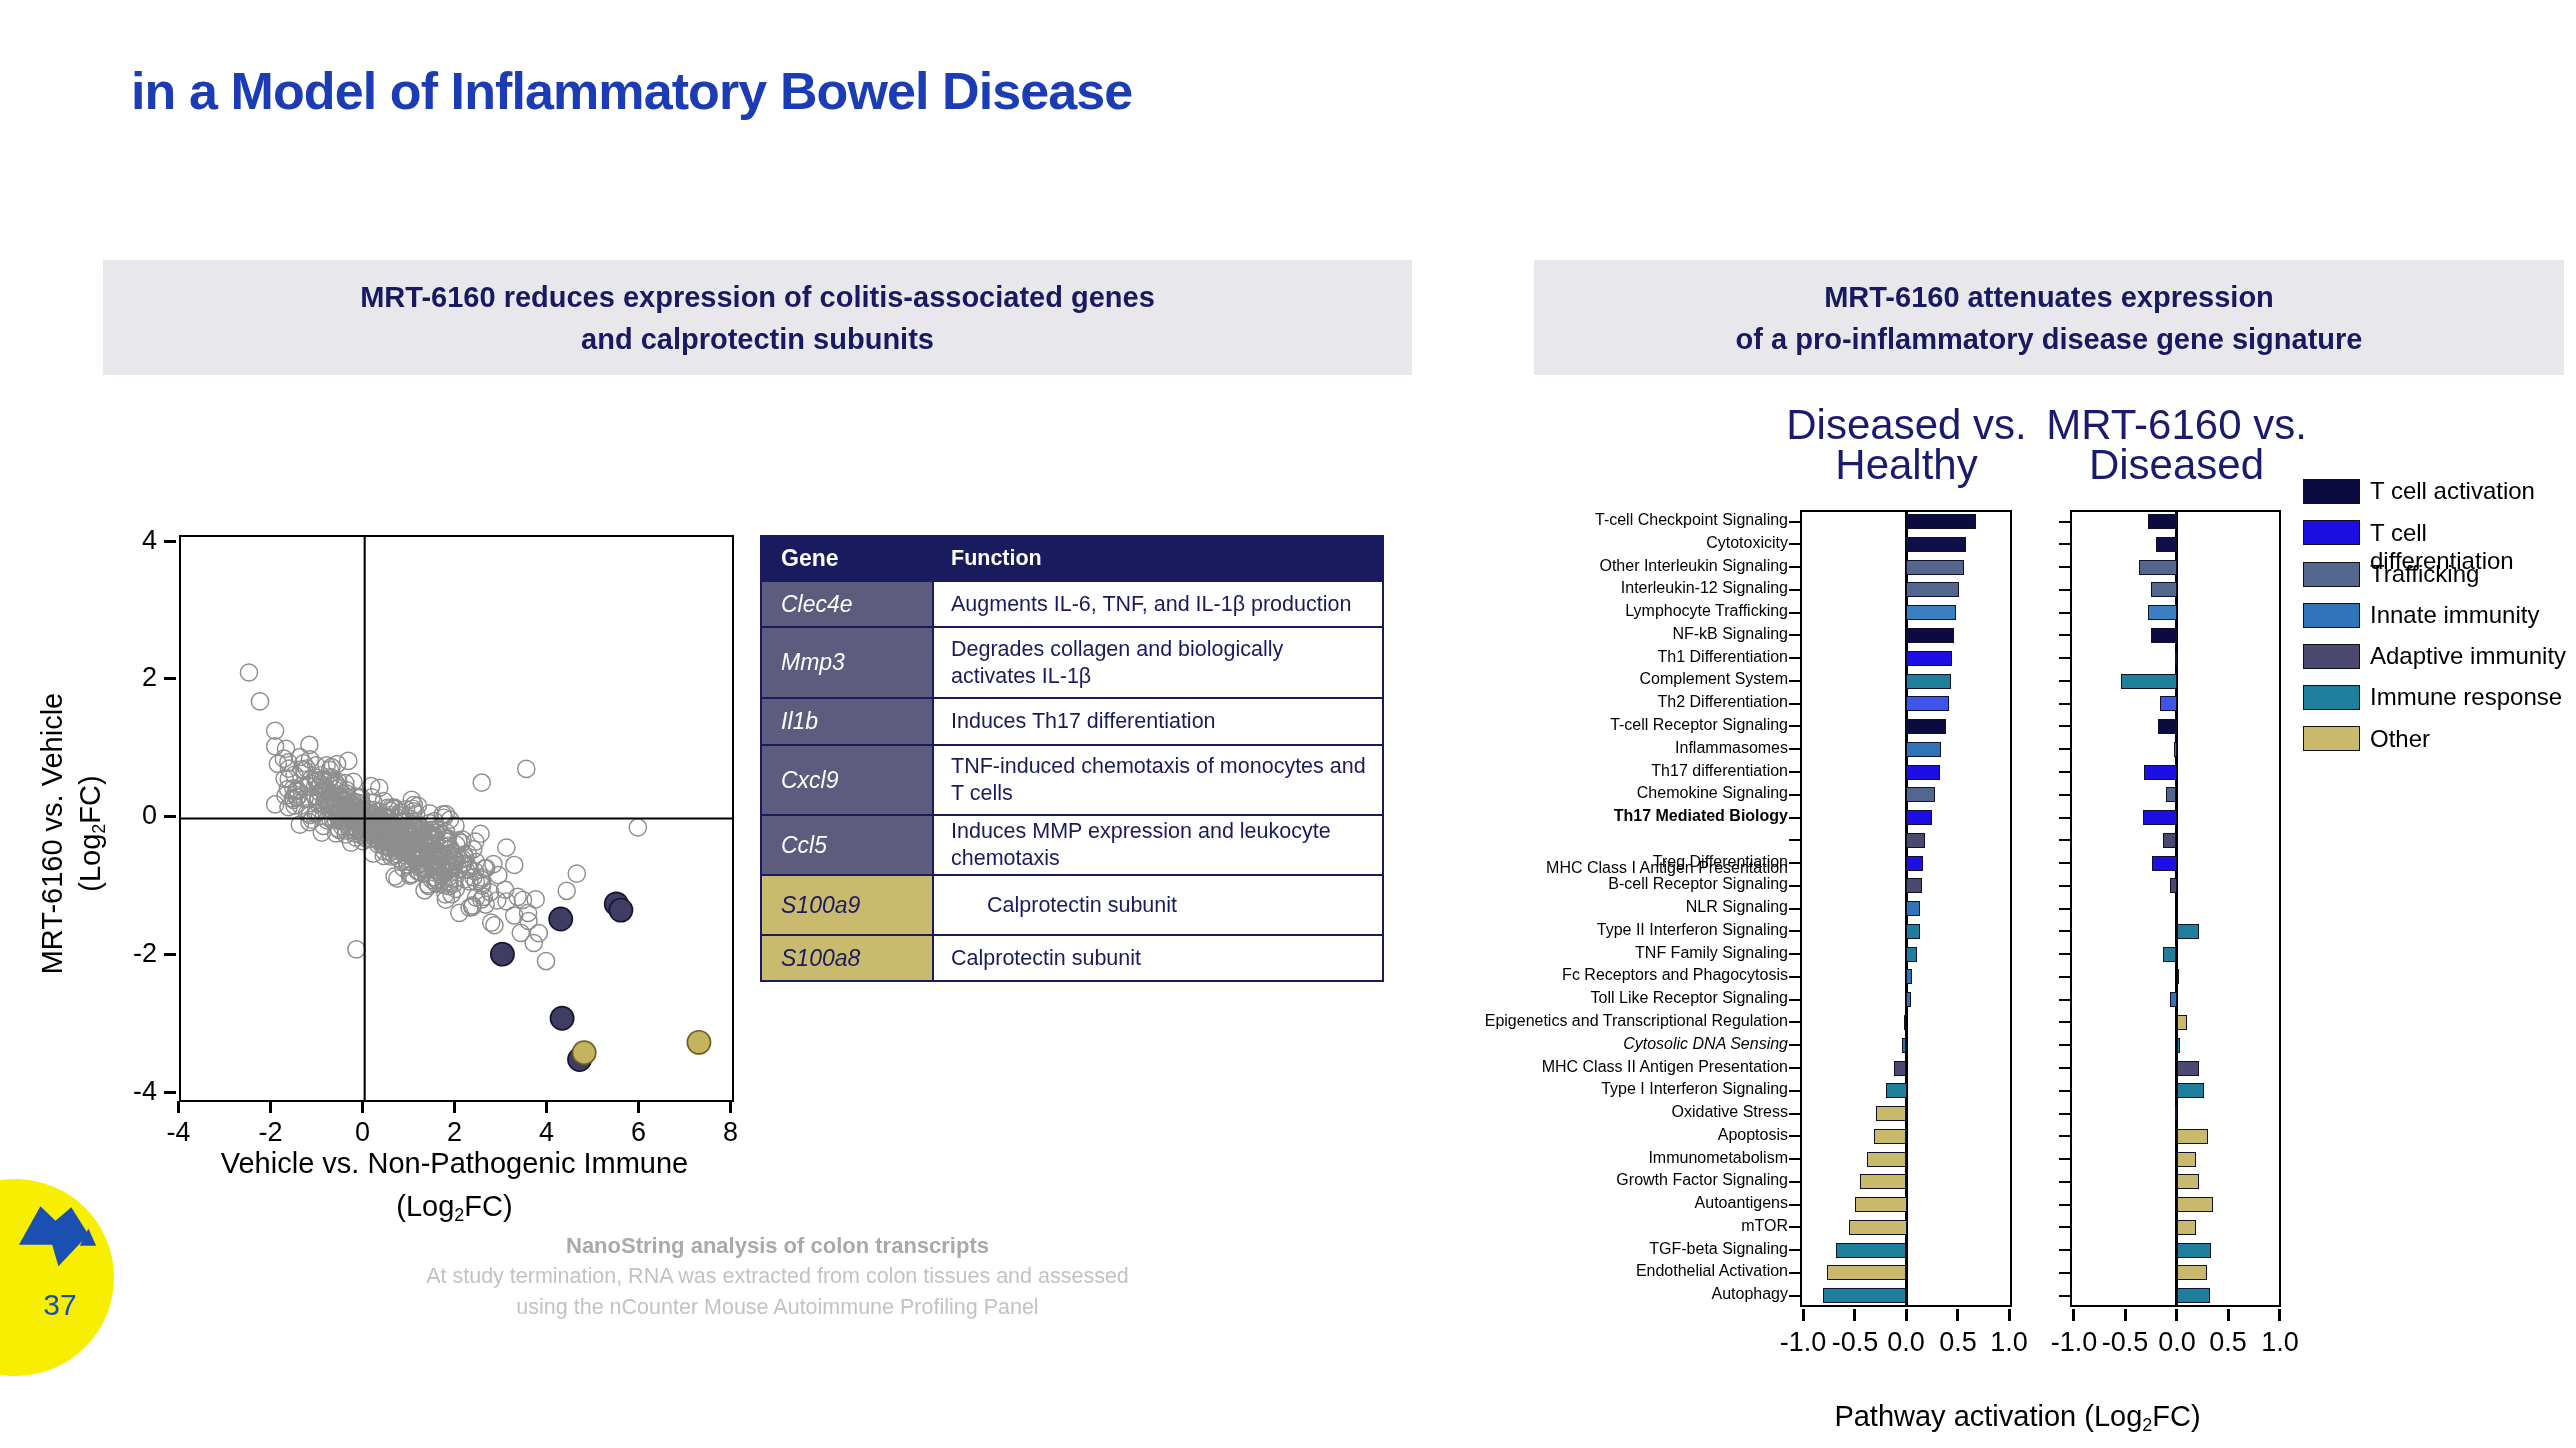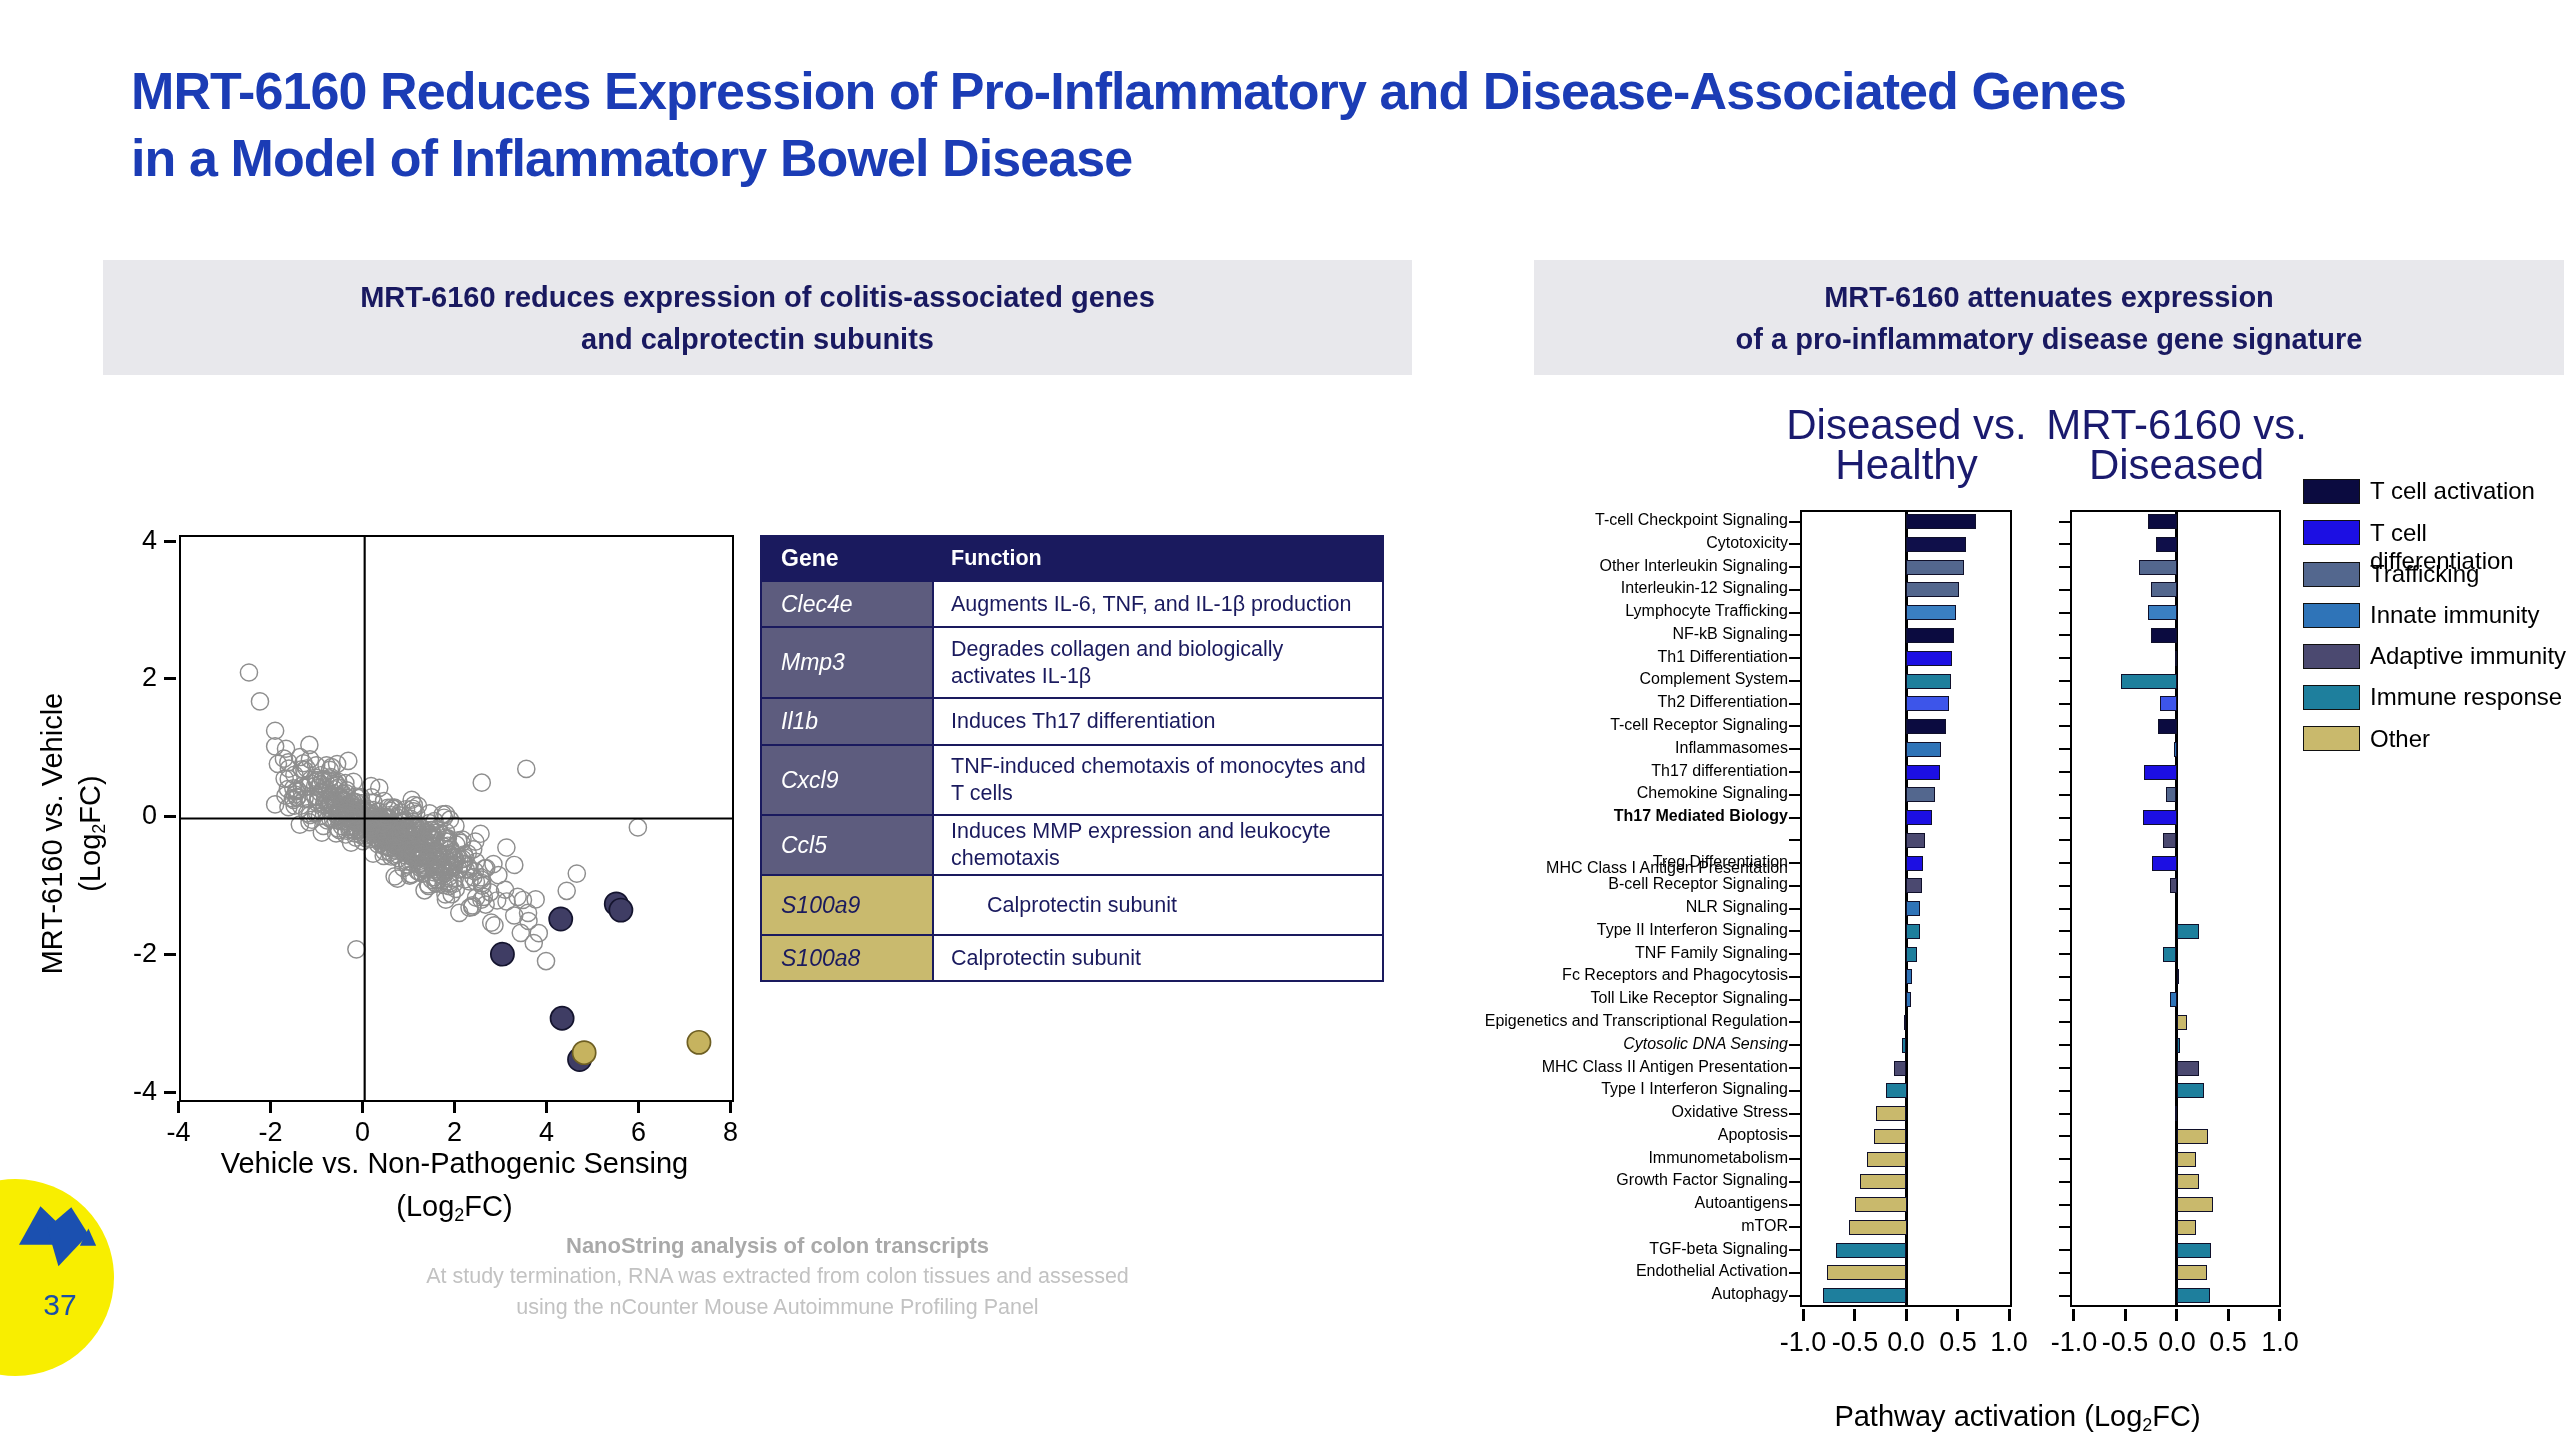--- a/index.html
+++ b/index.html
@@ -62,21 +62,20 @@
   #logo-circle{left:-83px;top:1179px;width:197px;height:197px;border-radius:50%;background:#f8ee00;}
   #page-number{left:34px;top:1288px;width:52px;text-align:center;font-size:30px;color:#1a4fa8;}
   #logo-glyph{left:13px;top:1200px;}
 </style>
 </head>
 <body>
 
 <div id="canvas">
 
   <div id="slide-title" class="abs">
-    <div>MRT-6160 Reduces Expression of Pro-Inflammatory and Disease-Associated Genes</div>
     <div>in a Model of Inflammatory Bowel Disease</div>
   </div>
 
   <div id="left-header" class="abs panel-header">
     <div>MRT-6160 reduces expression of colitis-associated genes</div>
     <div>and calprotectin subunits</div>
   </div>
 
   <div id="right-header" class="abs panel-header">
     <div>MRT-6160 attenuates expression</div>
@@ -748,21 +747,21 @@
       <div class="abs ticklabel" style="left: 97px; top: 662px; width: 60px; text-align: right;">2</div>
       <div class="abs tickdash" style="left: 164px; top: 815px; width: 12px; height: 2.6px;"></div>
       <div class="abs ticklabel" style="left: 97px; top: 800px; width: 60px; text-align: right;">0</div>
       <div class="abs tickdash" style="left: 164px; top: 953px; width: 12px; height: 2.6px;"></div>
       <div class="abs ticklabel" style="left: 97px; top: 938px; width: 60px; text-align: right;">-2</div>
       <div class="abs tickdash" style="left: 164px; top: 1091px; width: 12px; height: 2.6px;"></div>
       <div class="abs ticklabel" style="left: 97px; top: 1076px; width: 60px; text-align: right;">-4</div>
     </div>
 
   <div id="scatter-xlabel" class="abs axis-label">
-    <div><span>Vehicle vs. Non-Pathogenic Sensing</span></div>
+    <div><span>Vehicle vs. Non-Pathogenic Immune</span></div>
     <div><span>(Log</span><span class="sub">2</span><span>FC)</span></div>
   </div>
 
   <div id="scatter-ylabel" class="abs axis-label">
     <div><span>MRT-6160 vs. Vehicle</span></div>
     <div><span>(Log</span><span class="sub">2</span><span>FC)</span></div>
   </div>
 
   <div id="gene-table" class="abs">
       <div class="trow thead" style="height: 43px;">

